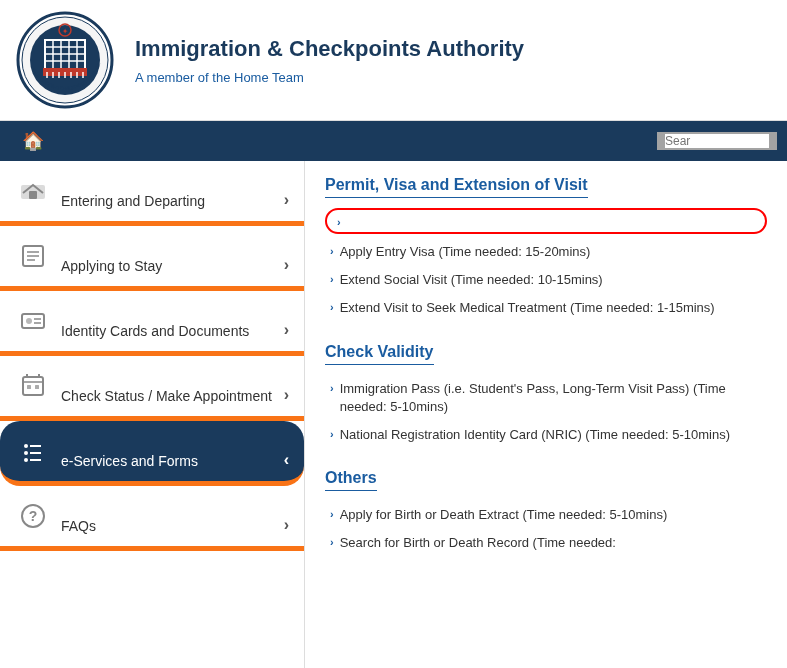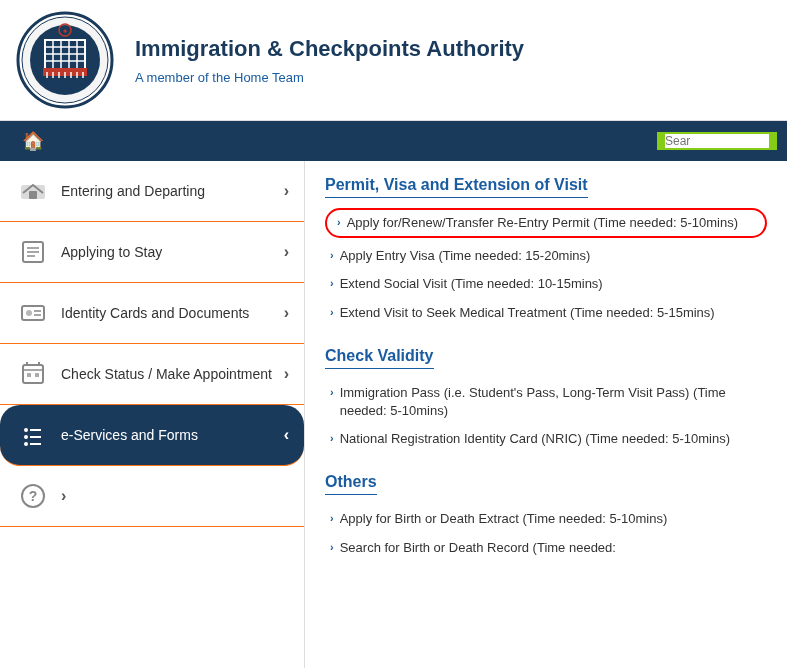--- a/index.html
+++ b/index.html
@@ -45,21 +45,21 @@
       border: none;
       color: #fff;
       font-size: 18px;
       cursor: pointer;
       padding: 5px 12px;
       display: flex;
       align-items: center;
     }
     .nav-search-area {
       margin-left: auto;
-      background: #84cc16;
+      background: #a3a3a3;
       display: flex;
       align-items: center;
       padding: 2px 8px;
       width: 120px;
     }
     .nav-search-input {
       border: none;
       outline: none;
       font-size: 12px;
       width: 100%;
@@ -76,23 +76,23 @@
     
     .sidebar {
       width: 305px;
       flex-shrink: 0;
       background: #fff;
       border-right: 1px solid #ddd;
       overflow-y: auto;
     }
     .sidebar-item {
       display: flex;
-      align-items: center;
+      align-items: flex-end;
       padding: 12px 15px;
-      border-bottom: 1px solid #f97316;
+      border-bottom: 5px solid #f97316;
       cursor: pointer;
       color: #333;
     }
     .sidebar-item.active {
       background: #1a3a5c;
       color: #fff;
       border-radius: 20px;
     }
     .sidebar-icon {
       width: 36px;
@@ -290,37 +290,37 @@
         <span class="sidebar-label">e-Services and Forms</span>
         <span class="sidebar-chevron">‹</span>
       </div>
       <div class="sidebar-item">
         <span class="sidebar-icon">
           <svg width="28" height="28" viewBox="0 0 28 28">
             <circle cx="14" cy="14" r="11" fill="none" stroke="#888" stroke-width="2"></circle>
             <text x="14" y="19" text-anchor="middle" fill="#888" font-size="14" font-weight="bold">?</text>
           </svg>
         </span>
+        <span class="sidebar-label">FAQs</span>
         <span class="sidebar-chevron">›</span>
       </div>
     </div>
 
   <div class="content">
   <div class="section-block"><div class="section-title">Permit, Visa and Extension of Visit</div><div class="menu-item highlighted-item" style="border: 2px solid red; border-radius: 20px; padding: 4px 10px; margin-bottom: 4px;">
           <span class="menu-chevron">›</span>
-          <span class="menu-text">Apply for/Renew/Transfer Re-Entry Permit (Time needed: 5-10mins)</span>
         </div><div class="menu-item">
           <span class="menu-chevron">›</span>
           <span class="menu-text">Apply Entry Visa (Time needed: 15-20mins)</span>
         </div><div class="menu-item">
           <span class="menu-chevron">›</span>
           <span class="menu-text">Extend Social Visit (Time needed: 10-15mins)</span>
         </div><div class="menu-item">
           <span class="menu-chevron">›</span>
-          <span class="menu-text">Extend Visit to Seek Medical Treatment (Time needed: 5-15mins)</span>
+          <span class="menu-text">Extend Visit to Seek Medical Treatment (Time needed: 1-15mins)</span>
         </div></div>
       <div class="section-block"><div class="section-title">Check Validity</div><div class="menu-item">
           <span class="menu-chevron">›</span>
           <span class="menu-text">Immigration Pass (i.e. Student's Pass, Long-Term Visit Pass) (Time needed: 5-10mins)</span>
         </div><div class="menu-item">
           <span class="menu-chevron">›</span>
           <span class="menu-text">National Registration Identity Card (NRIC) (Time needed: 5-10mins)</span>
         </div></div>
       <div class="section-block"><div class="section-title">Others</div><div class="menu-item">
           <span class="menu-chevron">›</span>

